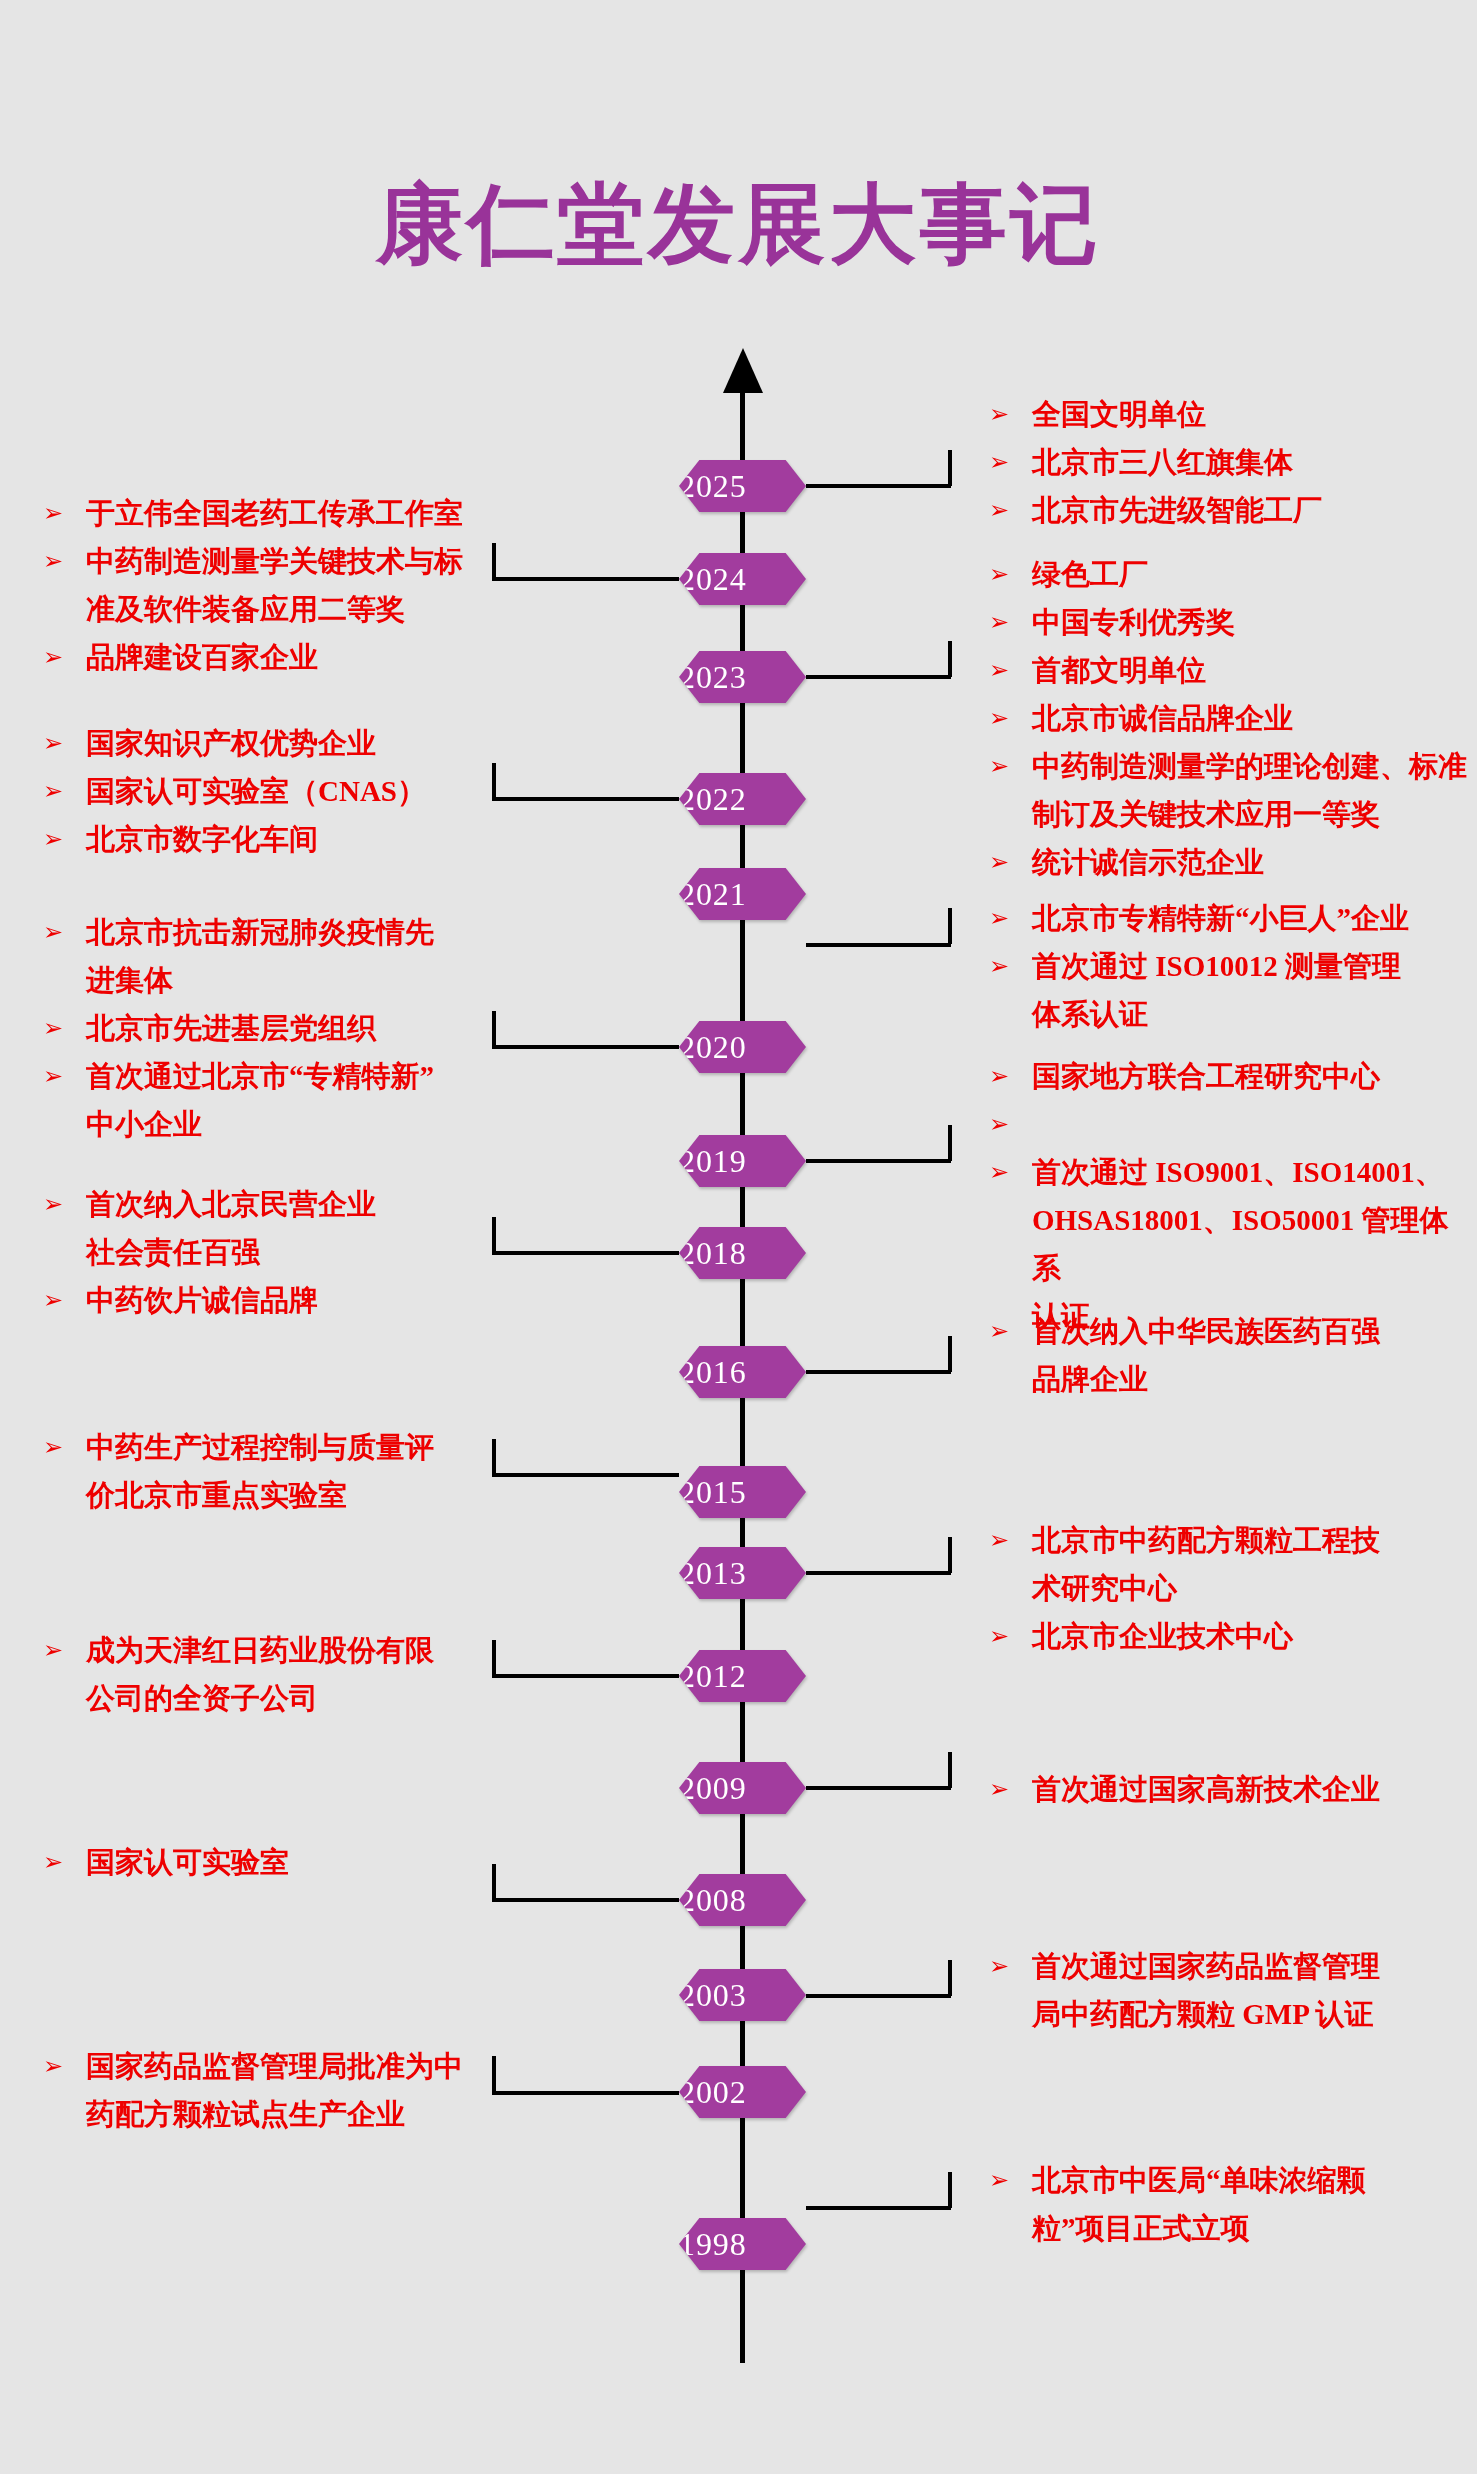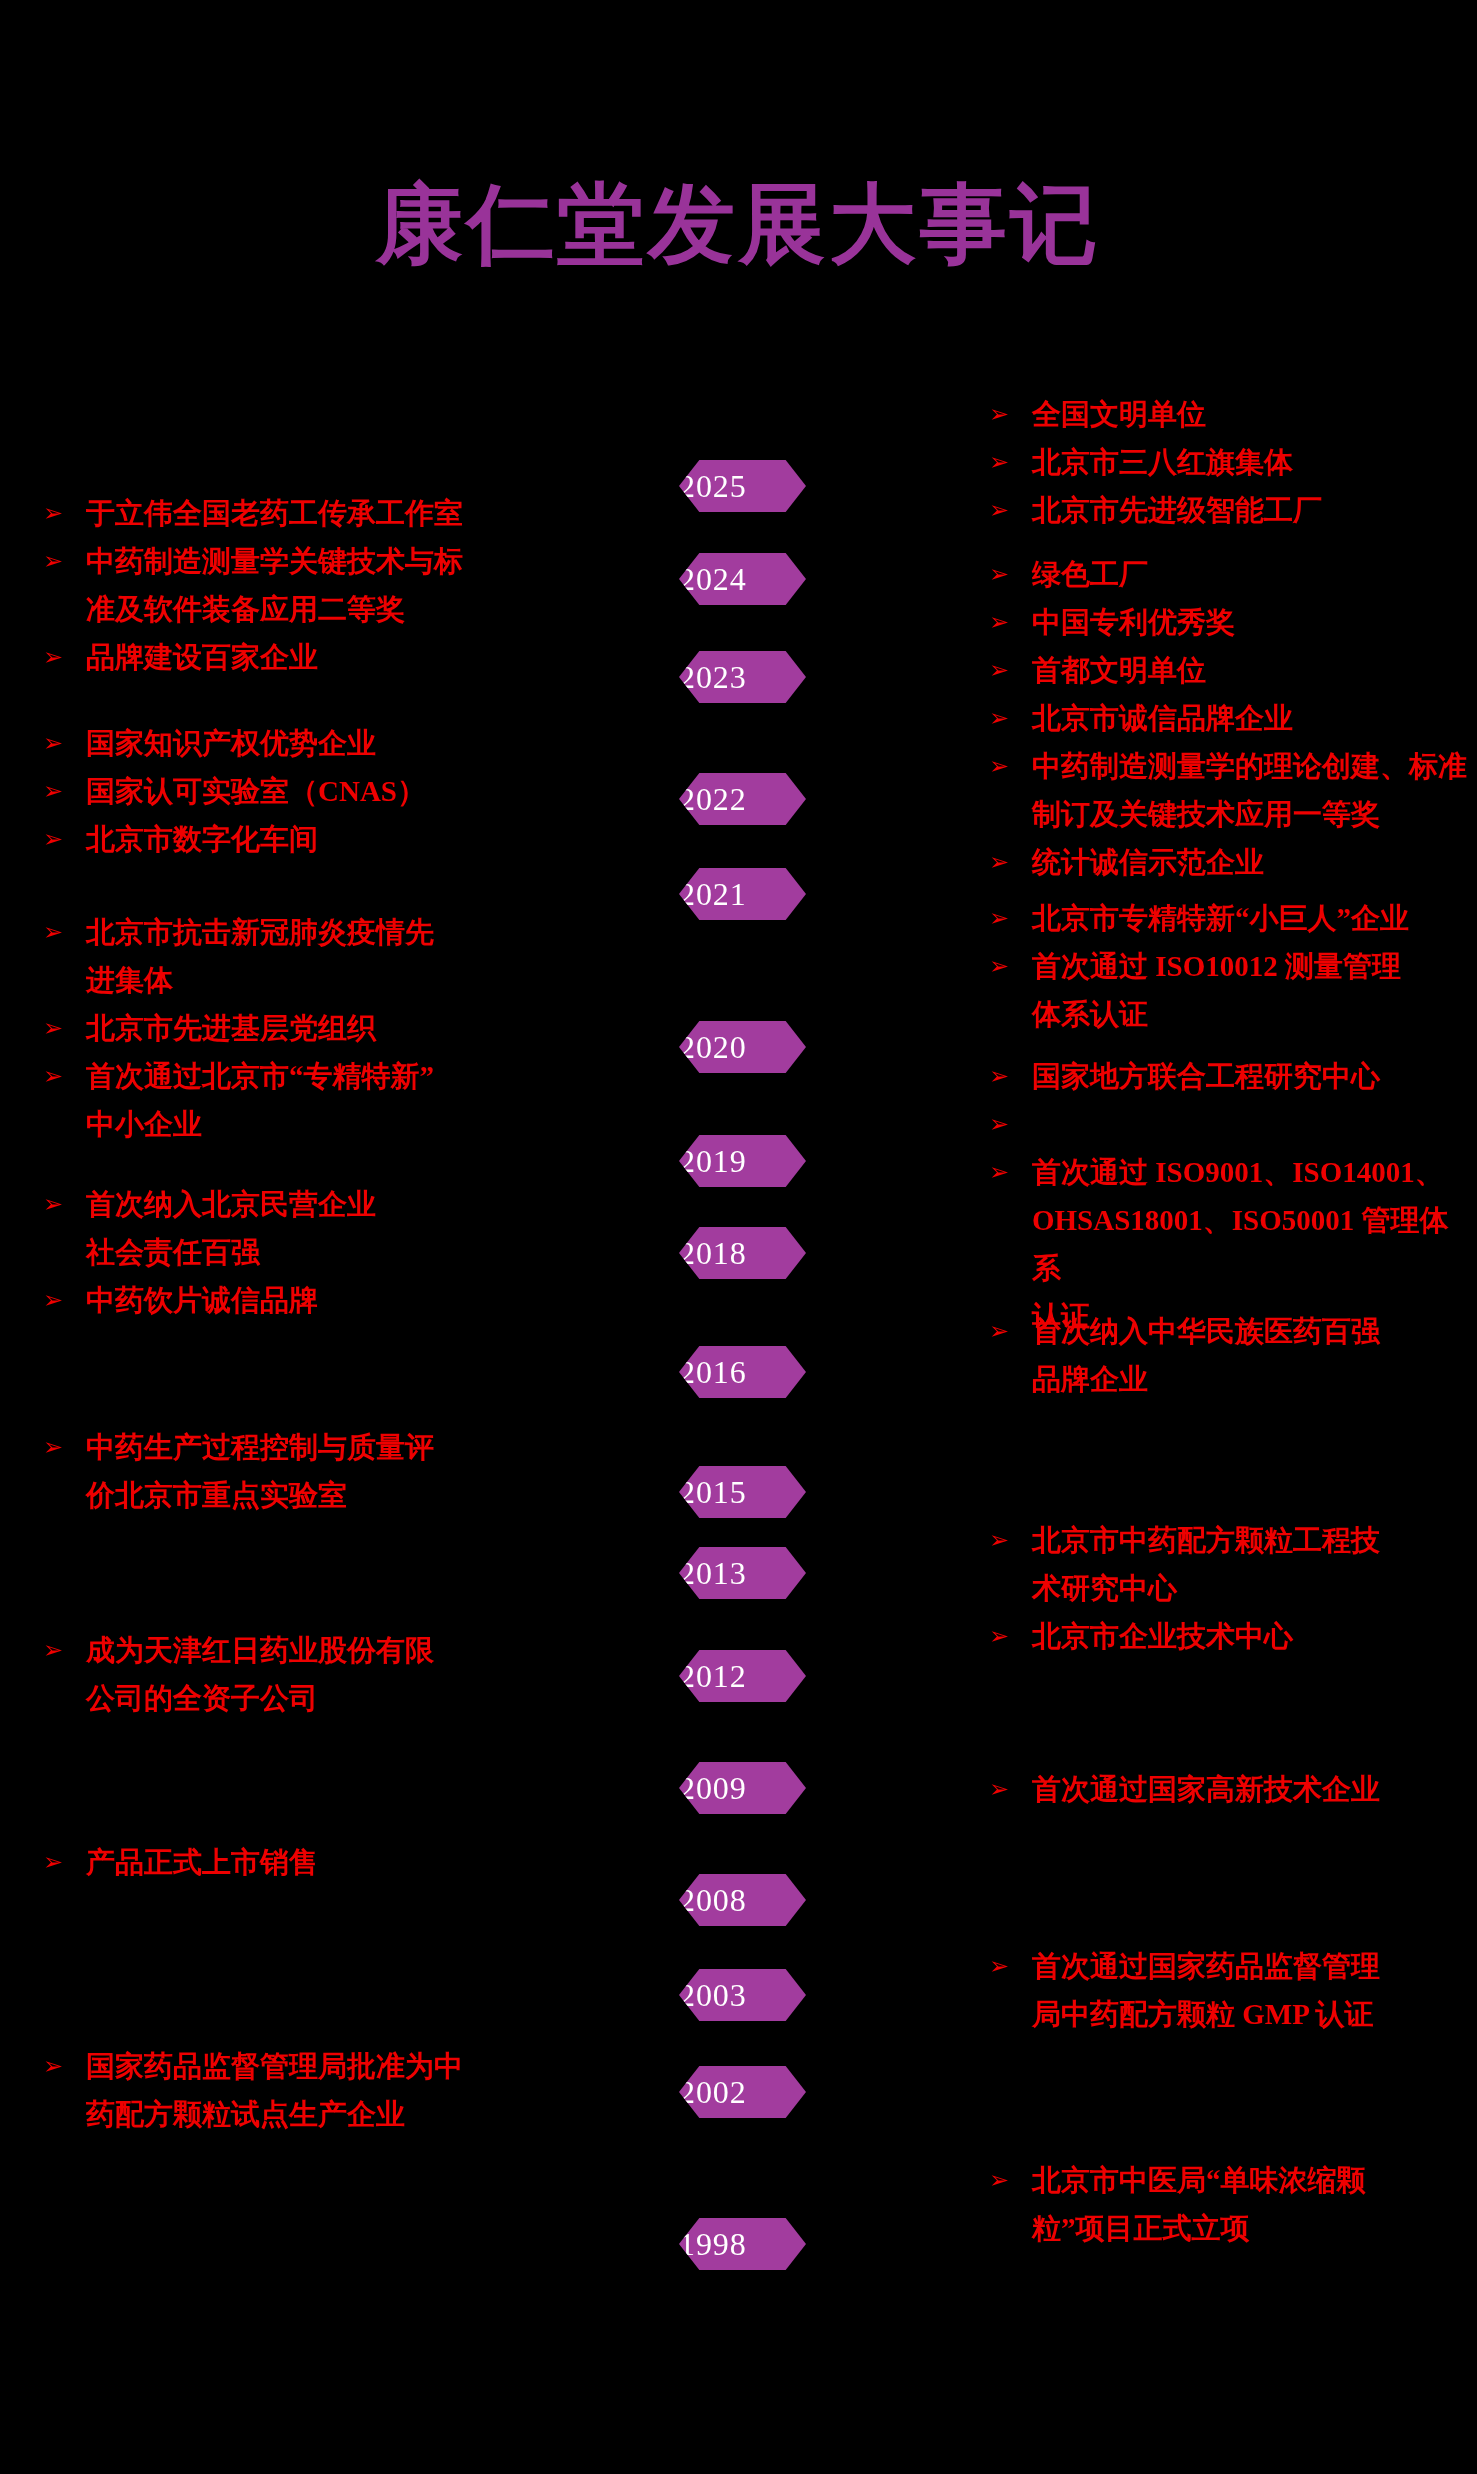--- a/index.html
+++ b/index.html
@@ -1,19 +1,19 @@
 <!DOCTYPE html>
 <html style="--title: #993399; --badge: #A23C9E; --badge-text: #FFFFFF; --event-text: #EE0000; --line: #000000;font-size:14.4px"><head>
 <meta charset="utf-8">
 <style>
   html,body{margin:0;padding:0;background:#ffffff;}
   #canvas{
     position:relative;
     width:1477px;height:2475px;
-    background:#000000;
+    background:#e5e5e5;
     overflow:hidden;
     font-family:"Liberation Serif", serif;
   }
   .page-title{
     position:absolute;
     top:166px;left:0;width:100%;
     text-align:center;
     font-size:87px;
     font-weight:bold;
     letter-spacing:3.6px;
@@ -348,21 +348,21 @@
       <div class="conn-h" style="top: 1898px; left: 492px; width: 187px;"></div>
       <div class="conn-v" style="top: 1864px; height: 36px; left: 492px;"></div>
       <div class="badge-wrap" style="top: 1874px;">
         <div class="badge">
           <span class="badge-year">2008</span>
         </div>
       </div>
       <div class="event-group left" style="top: 1838px;">
         <div class="event-item">
           <span class="bullet">➢</span>
-          <div class="event-lines">产品正式上市销售</div>
+          <div class="event-lines">国家认可实验室</div>
         </div>
       </div>
       <div class="conn-h" style="top: 1994px; left: 806px; width: 145px;"></div>
       <div class="conn-v" style="top: 1960px; height: 36px; left: 948px;"></div>
       <div class="badge-wrap" style="top: 1969px;">
         <div class="badge">
           <span class="badge-year">2003</span>
         </div>
       </div>
       <div class="event-group right" style="top: 1942px;">

